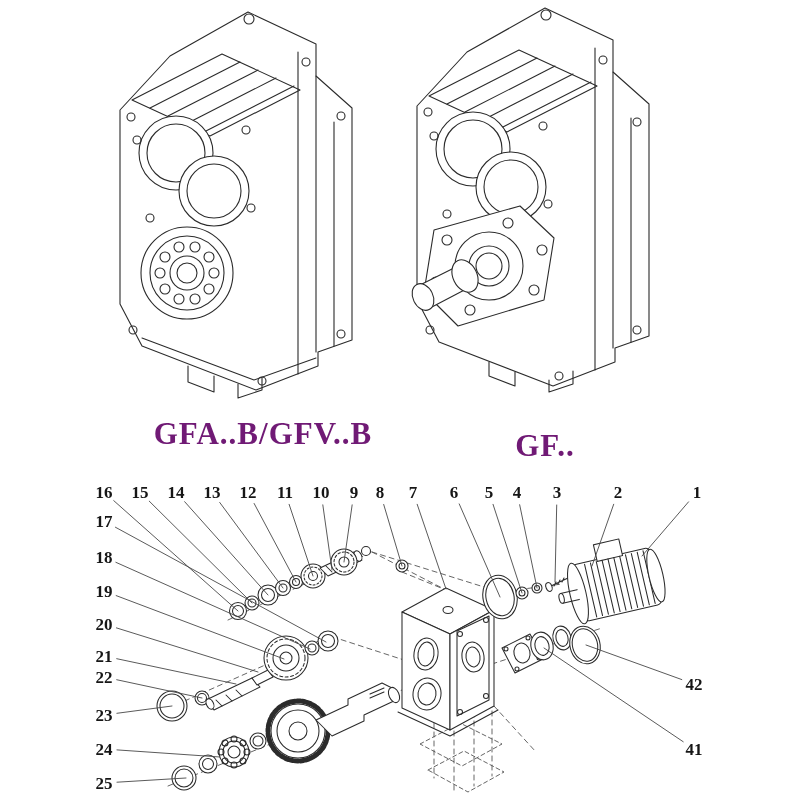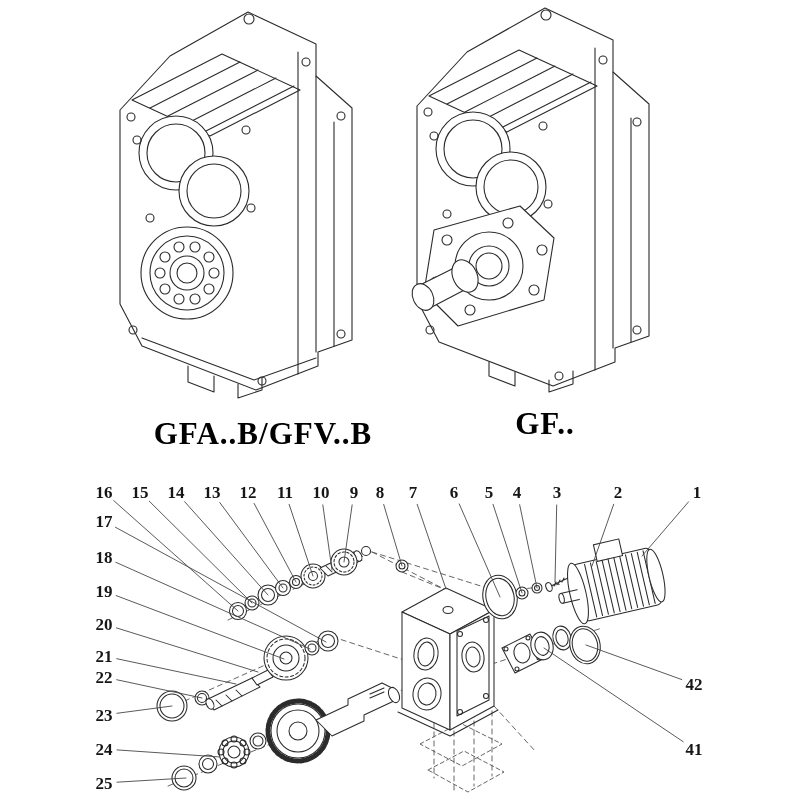--- a/index.html
+++ b/index.html
@@ -3,25 +3,25 @@
 <meta charset="utf-8">
 <style>
   html,body{margin:0;padding:0;background:#ffffff;}
   .page{
     position:relative;width:800px;height:800px;background:#ffffff;
     overflow:hidden;font-family:"Liberation Serif", serif;
   }
   .drawing-svg{position:absolute;left:0;top:0;}
   .model-label{
     position:absolute;transform:translateX(-50%);
-    font-weight:bold;font-size:31px;letter-spacing:1px;color:#000000;
+    font-weight:bold;font-size:31px;letter-spacing:1px;color:#701a75;
     white-space:nowrap;font-family:"Liberation Serif", serif;
   }
   .model-label-left{left:263px;top:416px;}
-  .model-label-right{left:545px;top:406px;}
+  .model-label-right{left:545px;top:428px;}
   text.callout{
     font-family:"Liberation Serif", serif;
     font-size:17px;font-weight:600;fill:#161616;
   }
 </style>
 </head>
 <body>
 
 <div class="page">
 

